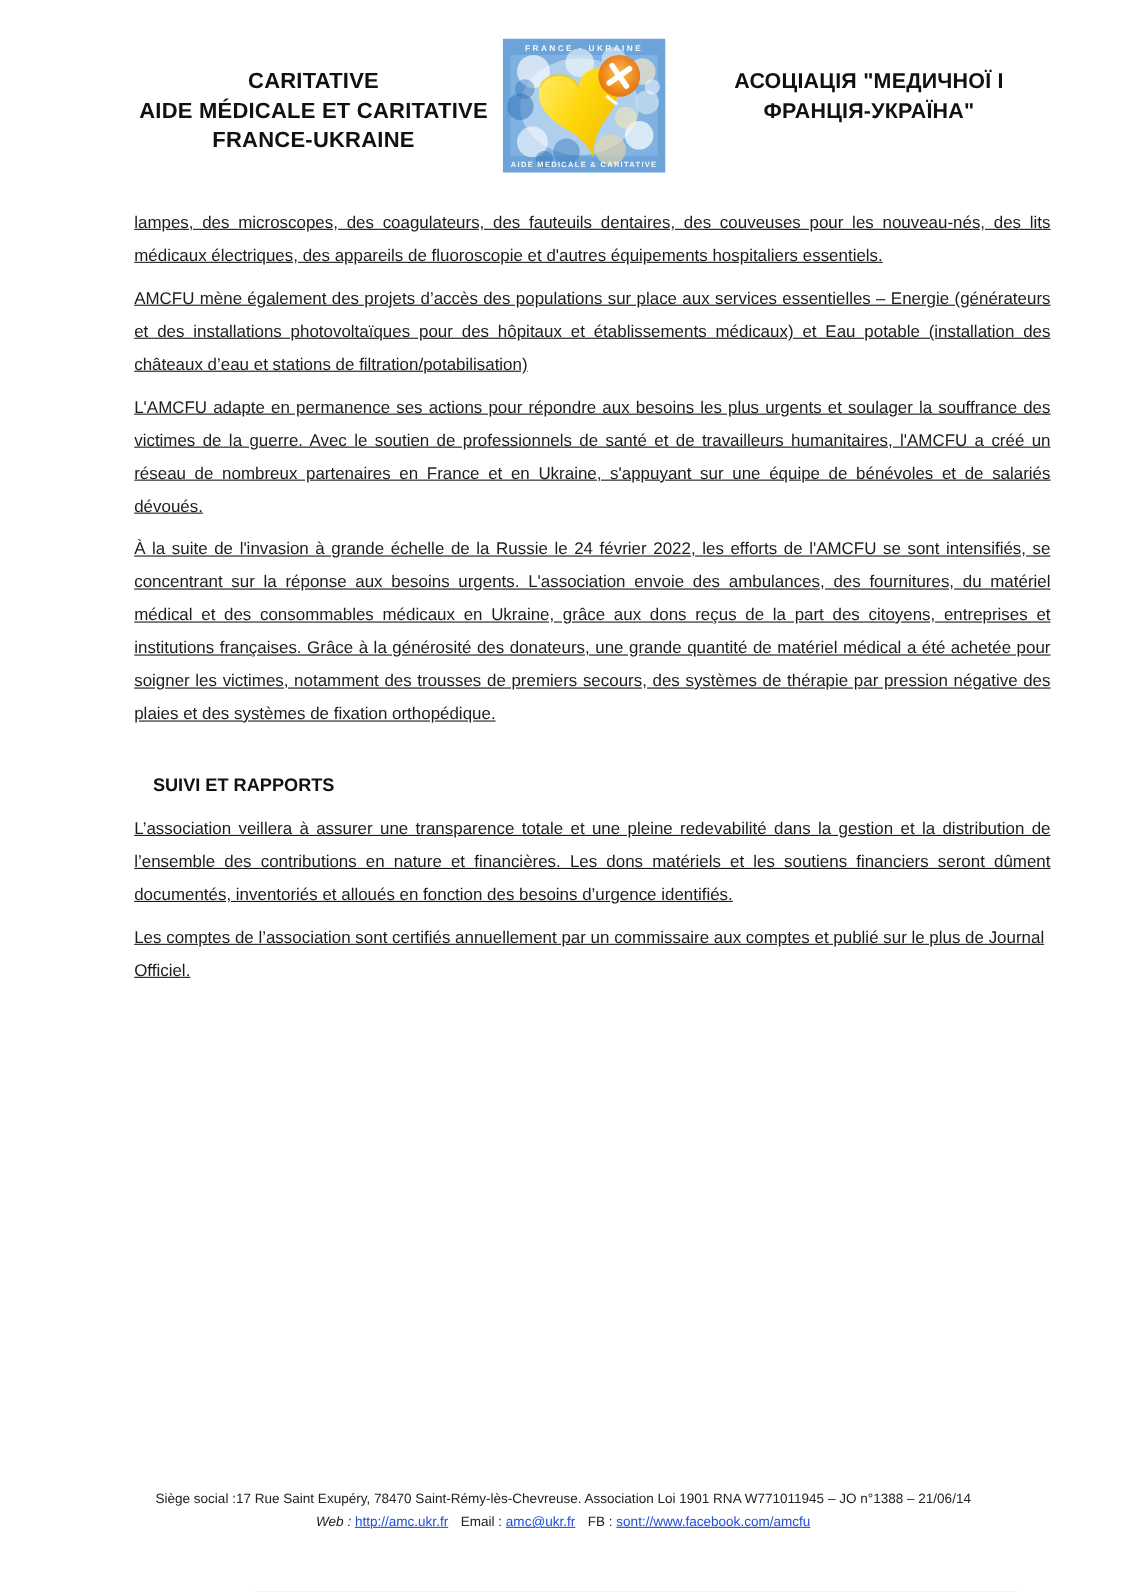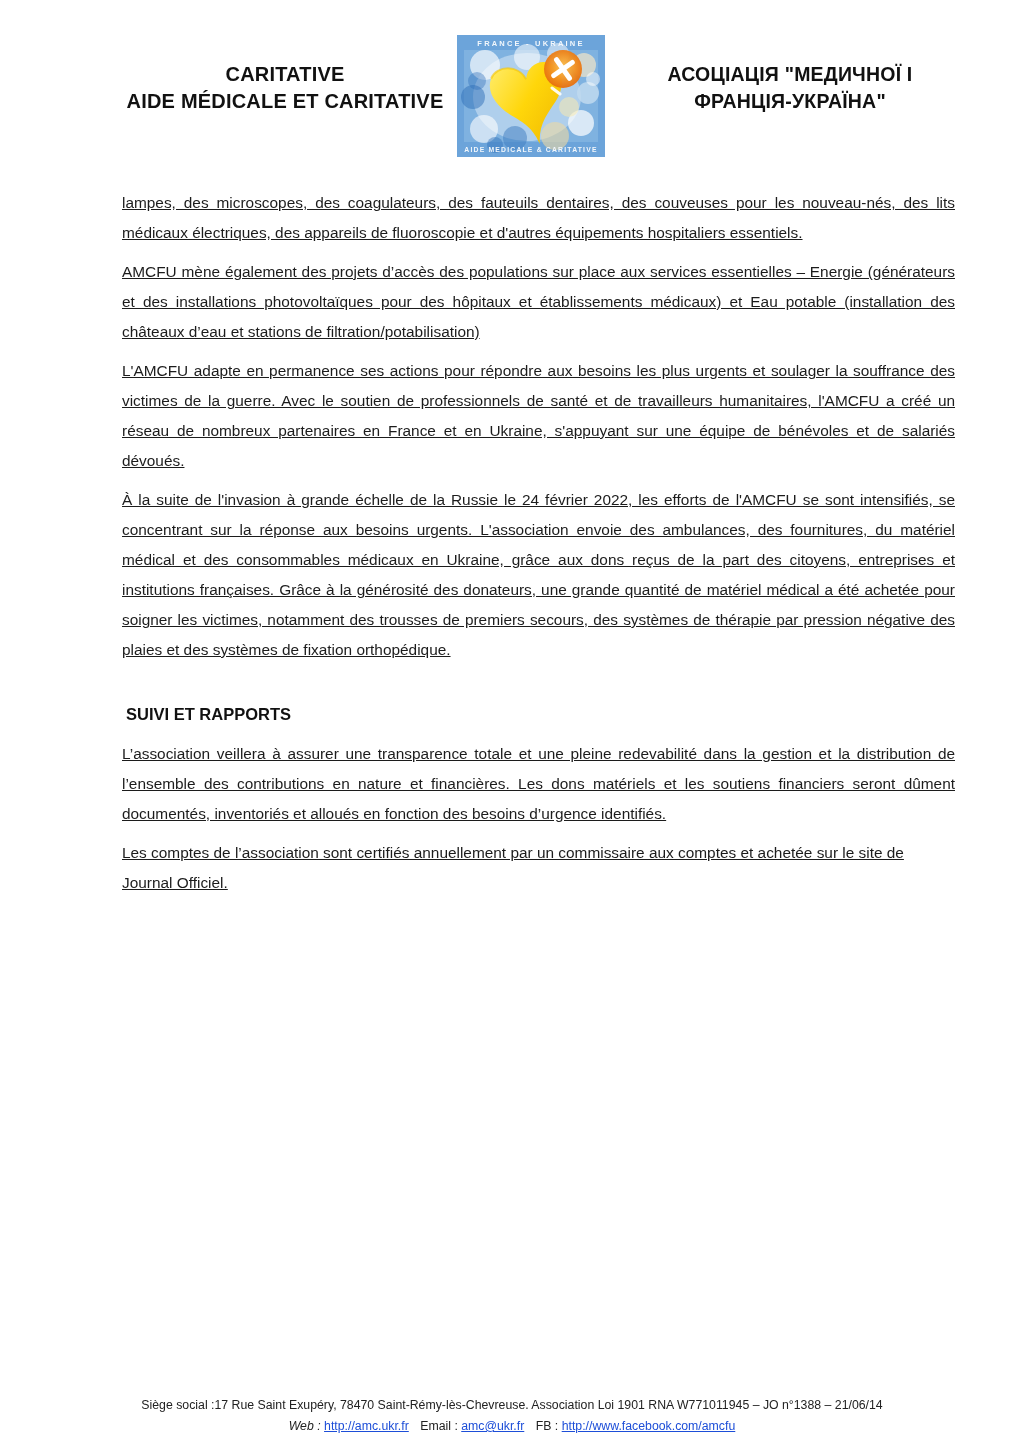--- a/index.html
+++ b/index.html
@@ -34,55 +34,55 @@
   .content p {
     margin: 0 0 9px 0;
     font-size: 15.4px;
     line-height: 30px;
     text-align: justify;
     color: #1c1c1c;
     text-decoration: underline;
   }
   .content p.no-justify { text-align: left; }
   .section-heading {
-    margin: 34px 0 10px 4px;
+    margin: 34px 0 10px 17px;
     font-size: 16.5px;
     font-weight: bold;
     line-height: 30px;
     color: #111111;
   }
   
   .footer {
     position: absolute;
     left: 0; right: 0;
     top: 1352px;
     text-align: center;
     font-size: 12.3px;
     line-height: 21px;
     color: #222222;
-    margin-top: 43px;
   }
   .footer a {
     color: #1d4ed8;
     text-decoration: underline;
     cursor: pointer;
   }
   .footer .lbl { margin-left: 8px; }
   .footer .lbl:first-child { margin-left: 0; font-style: italic; }
 </style>
 </head>
 <body>
 
 <div class="page">
 
   <div class="header">
 
     <div class="header-left">
       <div>CARITATIVE</div>
       <div>AIDE MÉDICALE ET CARITATIVE</div>
+      <div>FRANCE-UKRAINE</div>
     </div>
 
     <div class="logo-box">
       <svg width="148" height="122" viewBox="0 0 148 122" xmlns="http://www.w3.org/2000/svg">
         <defs>
           <linearGradient id="heartGrad" x1="0" y1="0" x2="1" y2="1">
             <stop offset="0" stop-color="#FFEC6A"></stop>
             <stop offset="0.45" stop-color="#FFD60A"></stop>
             <stop offset="1" stop-color="#EDB400"></stop>
           </linearGradient>
@@ -136,28 +136,28 @@
 
   <div class="content">
     <p>lampes, des microscopes, des coagulateurs, des fauteuils dentaires, des couveuses pour les nouveau-nés, des lits médicaux électriques, des appareils de fluoroscopie et d'autres équipements hospitaliers essentiels.</p>
     <p>AMCFU mène également des projets d’accès des populations sur place aux services essentielles – Energie (générateurs et des installations photovoltaïques pour des hôpitaux et établissements médicaux) et Eau potable (installation des châteaux d’eau et stations de filtration/potabilisation)</p>
     <p>L'AMCFU adapte en permanence ses actions pour répondre aux besoins les plus urgents et soulager la souffrance des victimes de la guerre. Avec le soutien de professionnels de santé et de travailleurs humanitaires, l'AMCFU a créé un réseau de nombreux partenaires en France et en Ukraine, s'appuyant sur une équipe de bénévoles et de salariés dévoués.</p>
     <p>À la suite de l'invasion à grande échelle de la Russie le 24 février 2022, les efforts de l'AMCFU se sont intensifiés, se concentrant sur la réponse aux besoins urgents. L'association envoie des ambulances, des fournitures, du matériel médical et des consommables médicaux en Ukraine, grâce aux dons reçus de la part des citoyens, entreprises et institutions françaises. Grâce à la générosité des donateurs, une grande quantité de matériel médical a été achetée pour soigner les victimes, notamment des trousses de premiers secours, des systèmes de thérapie par pression négative des plaies et des systèmes de fixation orthopédique.</p>
 
     <div class="section-heading">SUIVI ET RAPPORTS</div>
 
     <p>L’association veillera à assurer une transparence totale et une pleine redevabilité dans la gestion et la distribution de l’ensemble des contributions en nature et financières. Les dons matériels et les soutiens financiers seront dûment documentés, inventoriés et alloués en fonction des besoins d’urgence identifiés.</p>
-    <p class="no-justify">Les comptes de l’association sont certifiés annuellement par un commissaire aux comptes et achetée sur le site de Journal Officiel.</p>
+    <p class="no-justify">Les comptes de l’association sont certifiés annuellement par un commissaire aux comptes et publié sur le plus de Journal Officiel.</p>
   </div>
 
   <div class="footer">
     <div>Siège social :17 Rue Saint Exupéry, 78470 Saint-Rémy-lès-Chevreuse. Association Loi 1901 RNA W771011945 – JO n°1388 – 21/06/14</div>
     <div>
       <span class="lbl">Web :</span>
       <a href="#">http://amc.ukr.fr</a>
       <span class="lbl">Email :</span>
       <a href="#">amc@ukr.fr</a>
       <span class="lbl">FB :</span>
-      <a href="#">http://www.facebook.com/amcfu</a>
+      <a href="#">sont://www.facebook.com/amcfu</a>
     </div>
   </div>
 
 </div>
 
 </body></html>

